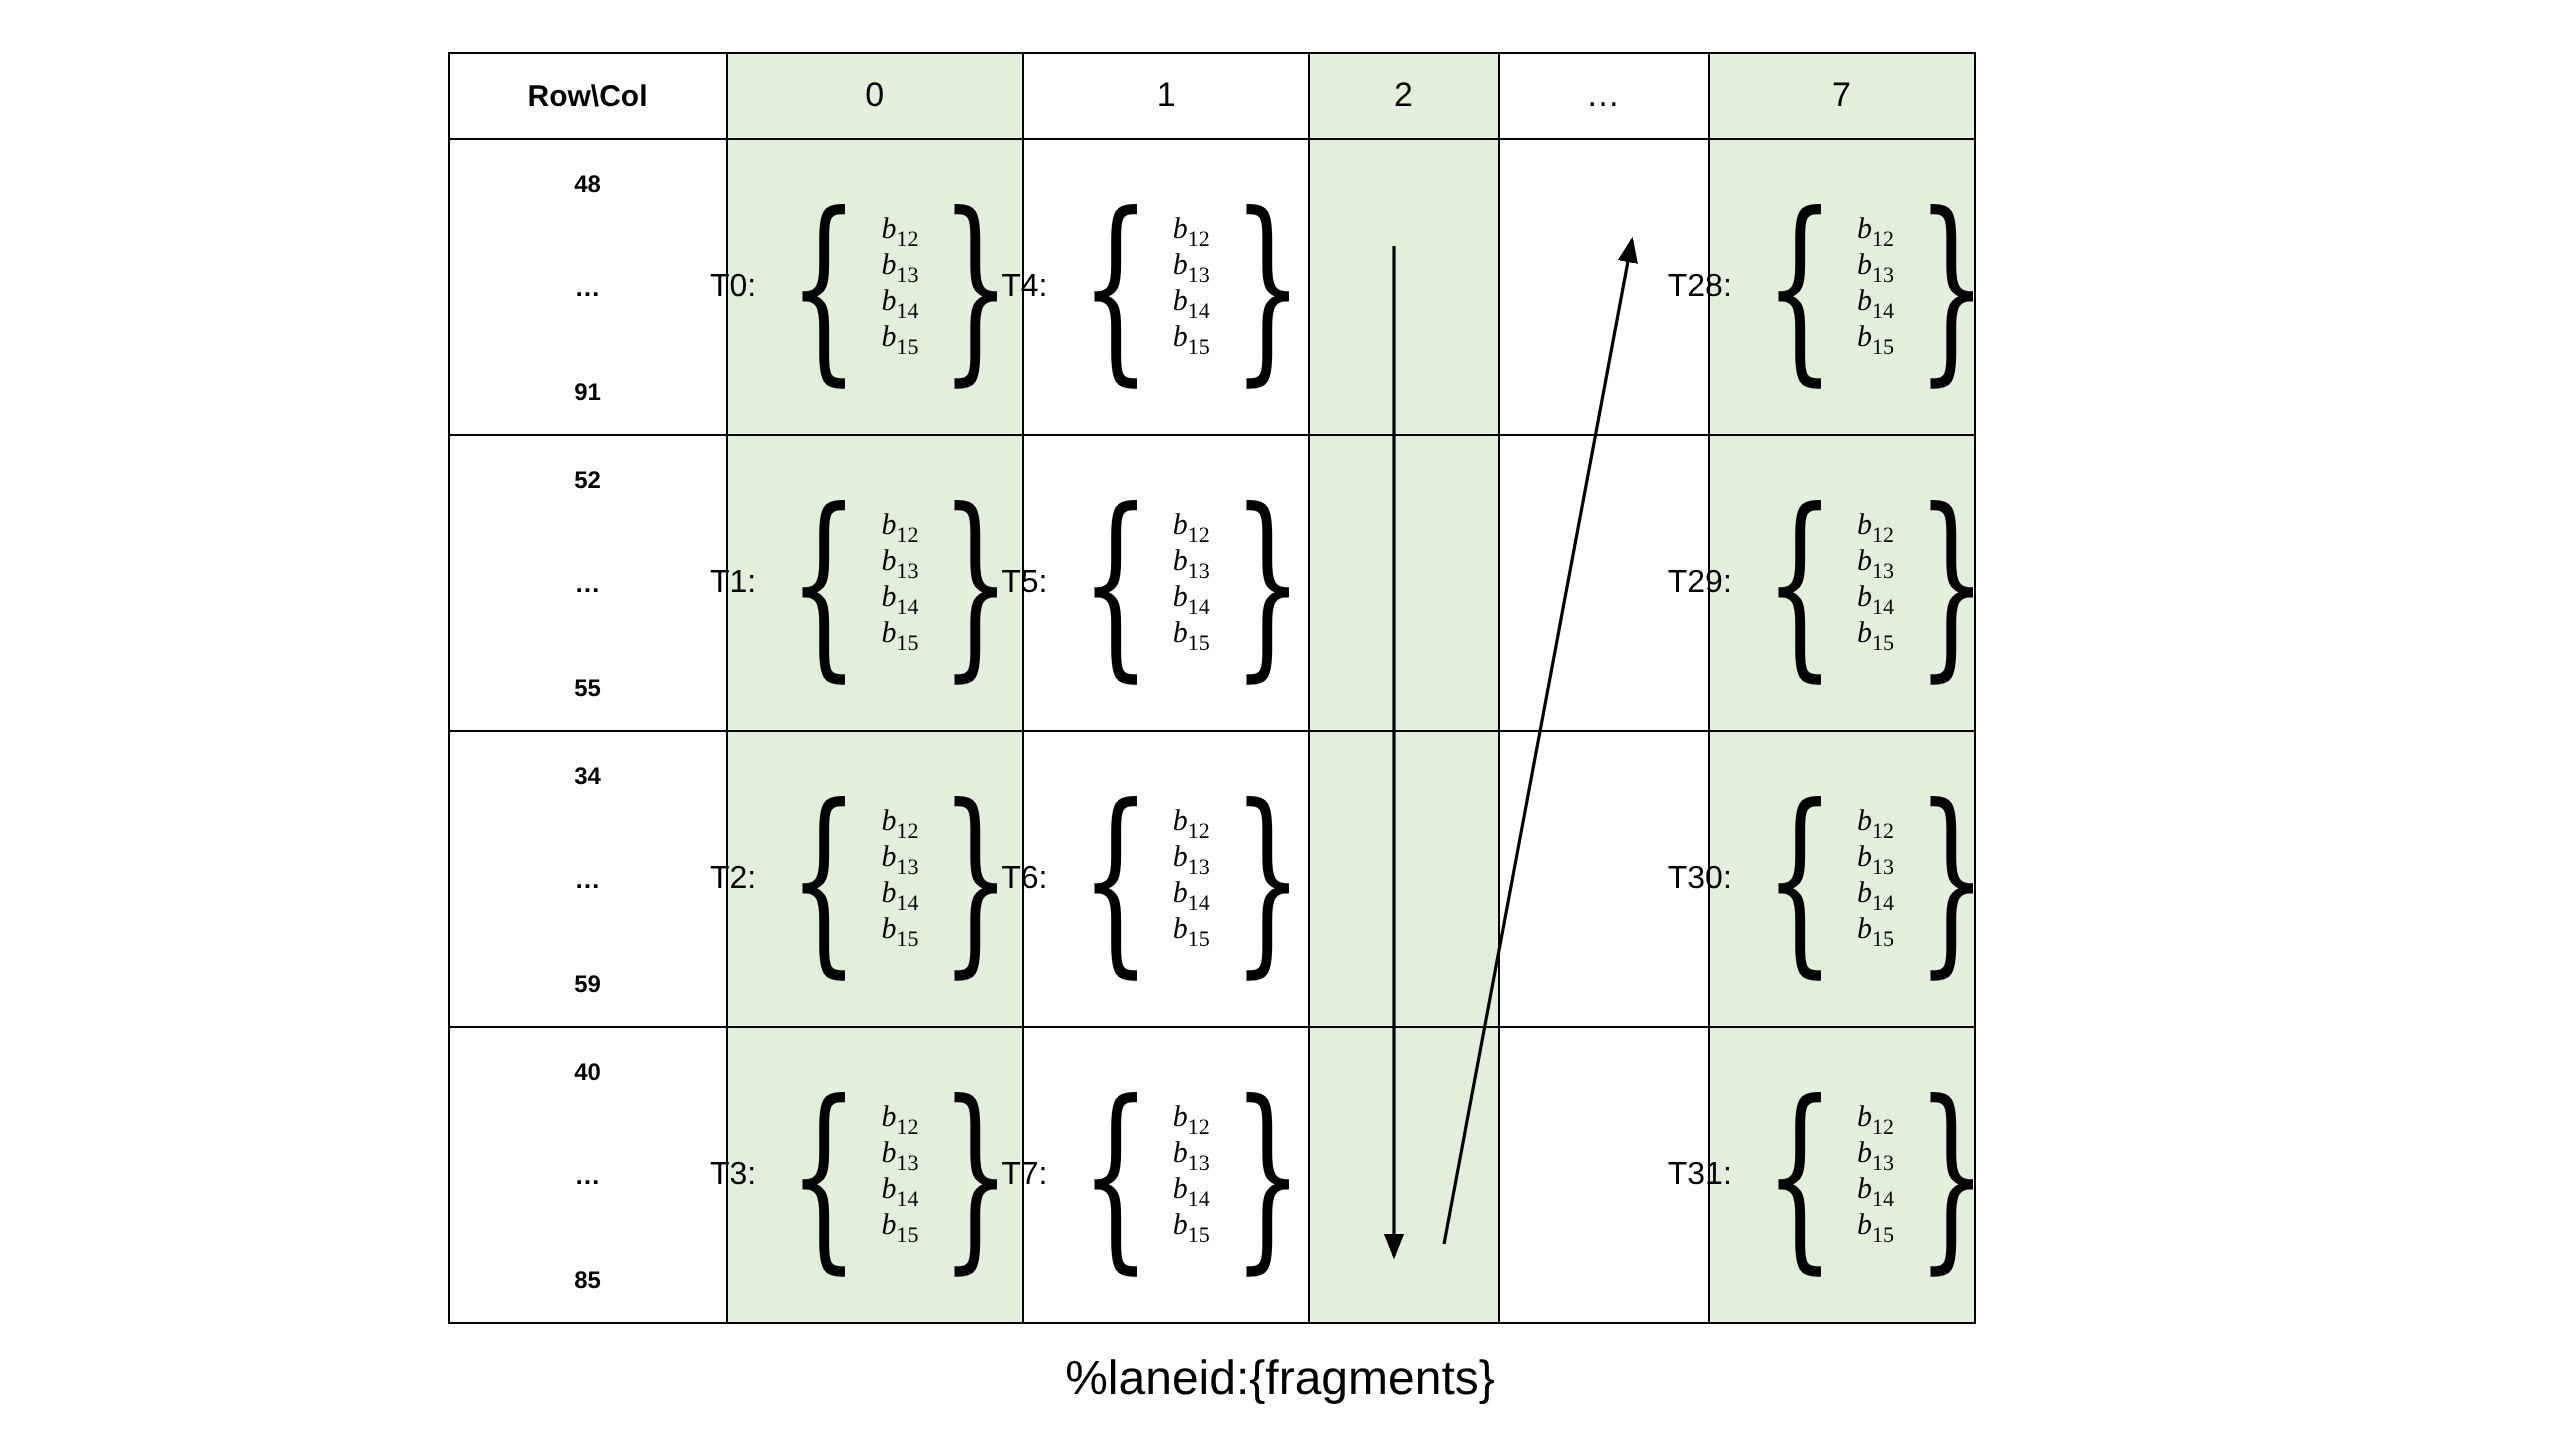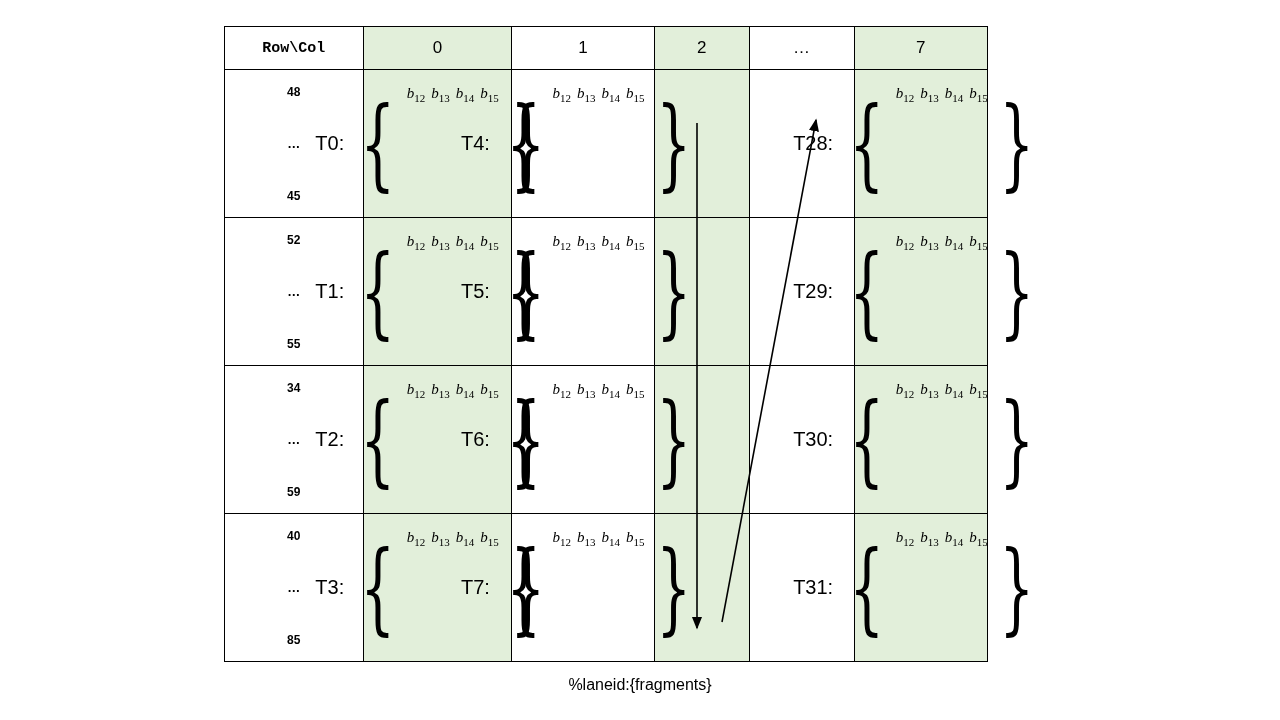--- a/index.html
+++ b/index.html
@@ -45,21 +45,20 @@
   .shaded { background: #e2efda; }
 
   .head-cell {
     height: 42px;
     font-size: 17px;
     font-weight: normal;
   }
   .head-cell.rowcol {
     font-weight: bold;
     font-size: 15px;
-    font-family: Liberation Mono, monospace;
   }
 
   .body-row td { height: 147px; }
 
   
   .rowlabel {
     font-size: 12px;
     font-weight: bold;
   }
   .rowlabel .rl-stack {
@@ -76,42 +75,42 @@
   }
 
   
   .thread-cell-inner {
     display: flex;
     align-items: center;
     justify-content: center;
     height: 100%;
   }
   .tname {
-    font-size: 20px;
+    font-size: 16px;
     margin-right: 2px;
     white-space: nowrap;
   }
   .brace-group {
     position: relative;
     display: flex;
     align-items: center;
   }
   .brace {
     font-family: "DejaVu Serif", serif;
     font-size: 100px;
     line-height: 0.82;
     font-weight: 300;
     transform: scaleX(0.55);
     display: inline-block;
   }
   .brace-left { margin-right: -6px; }
   .brace-right { margin-left: -6px; }
   .bvals {
     display: flex;
-    flex-direction: row;
+    flex-direction: column;
     justify-content: center;
     height: 116px;
     padding: 2px 0;
   }
   .bval {
     font-family: "Liberation Serif", serif;
     font-style: italic;
     font-size: 15px;
     text-align: left;
     line-height: 1;
@@ -122,21 +121,21 @@
     font-size: 11px;
   }
 
   
   .caption {
     position: absolute;
     left: 0;
     top: 676px;
     width: 1280px;
     text-align: center;
-    font-size: 16px;
+    font-size: 24px;
   }
 
   
   .arrows {
     position: absolute;
     left: 0;
     top: 0;
     width: 1280px;
     height: 720px;
     pointer-events: none;
@@ -166,21 +165,21 @@
         <th class="head-cell shaded">7</th>
       </tr>
     </thead>
     <tbody>
 
       <tr class="body-row">
         <td class="rowlabel">
           <div class="rl-stack">
             <span>48</span>
             <span class="rl-dots">…</span>
-            <span>45</span>
+            <span>91</span>
           </div>
         </td>
         <td class="shaded">
           <div class="thread-cell-inner">
             <span class="tname">T0:</span>
             <span class="brace-group">
               <span class="brace brace-left">{</span>
               <span class="bvals">
                 <span class="bval">b<sub>12</sub></span>
                 <span class="bval">b<sub>13</sub></span>

